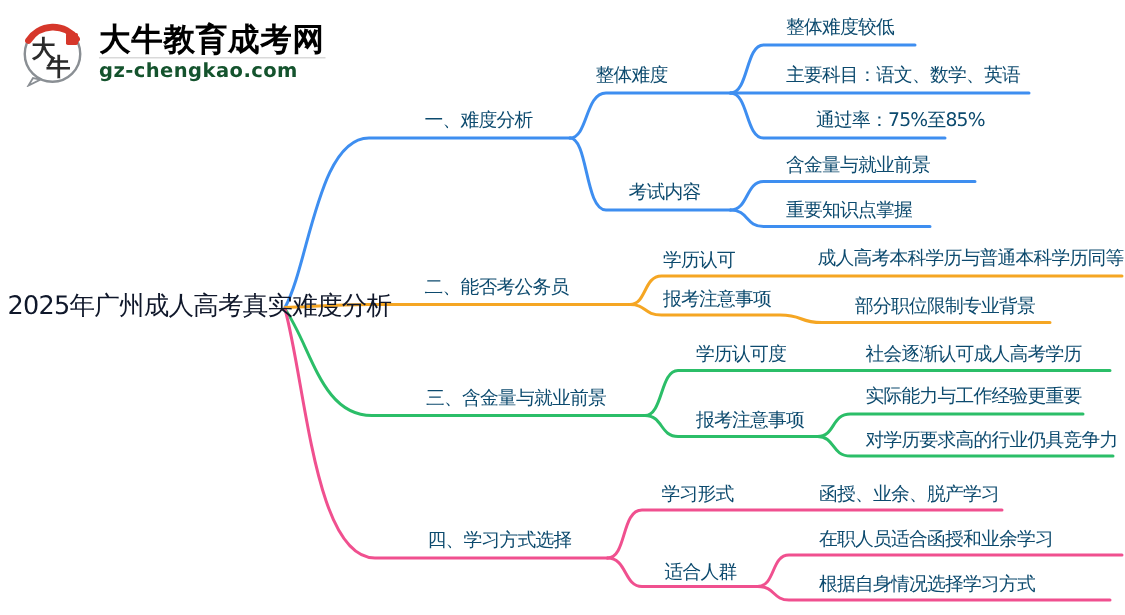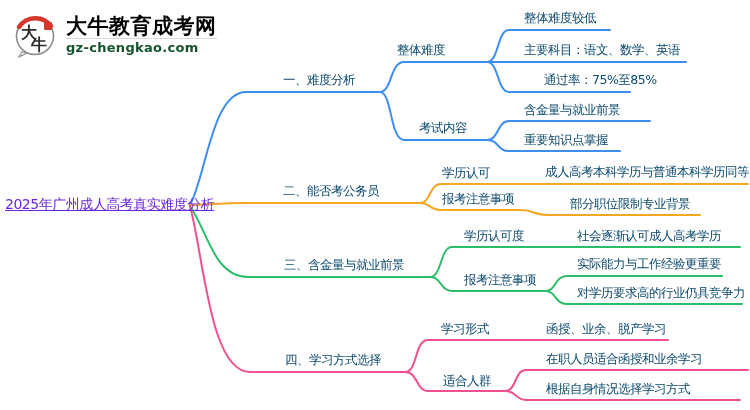--- a/index.html
+++ b/index.html
@@ -5,21 +5,21 @@
   html,body{margin:0;padding:0;background:#fff;}
   .stage{
     position:relative;width:750px;height:410px;background:#fff;overflow:hidden;
     font-family:"DejaVu Sans","Liberation Sans",sans-serif;
   }
   .connectors{position:absolute;left:0;top:0;}
   .node{
     position:absolute;color:#0c4a6e;font-size:12.5px;line-height:15px;
     letter-spacing:-0.5px;white-space:nowrap;
   }
-  .root-node{font-size:14px;color:#6d28d9;text-decoration:underline;}
+  .root-node{font-size:17px;color:#0f172a;}
   
   .logo{position:absolute;left:12px;top:11px;display:flex;align-items:center;gap:7px;}
   .logo-icon{width:47px;height:47px;display:block;}
   .logo-text{display:flex;flex-direction:column;width:fit-content;}
   .logo-name{color:#000000;font-size:21px;font-weight:bold;letter-spacing:0.5px;line-height:22px;}
   .logo-divider{height:1px;background:#d9d9d9;margin:1px 0 1px 0;}
   .logo-domain{color:#14532d;font-size:13px;font-weight:bold;letter-spacing:0.3px;line-height:15px;}
 </style>
 </head>
 <body>

